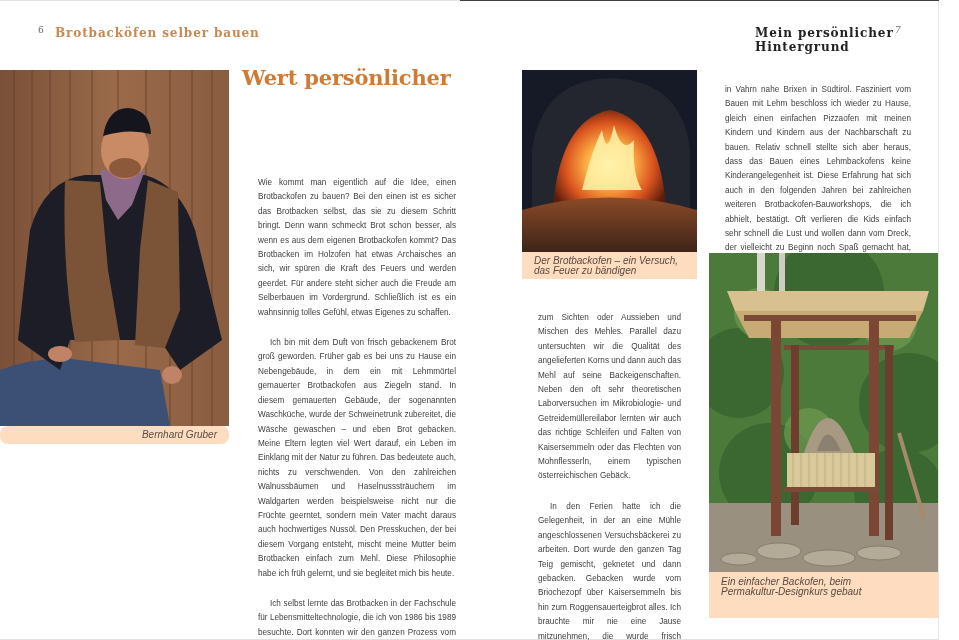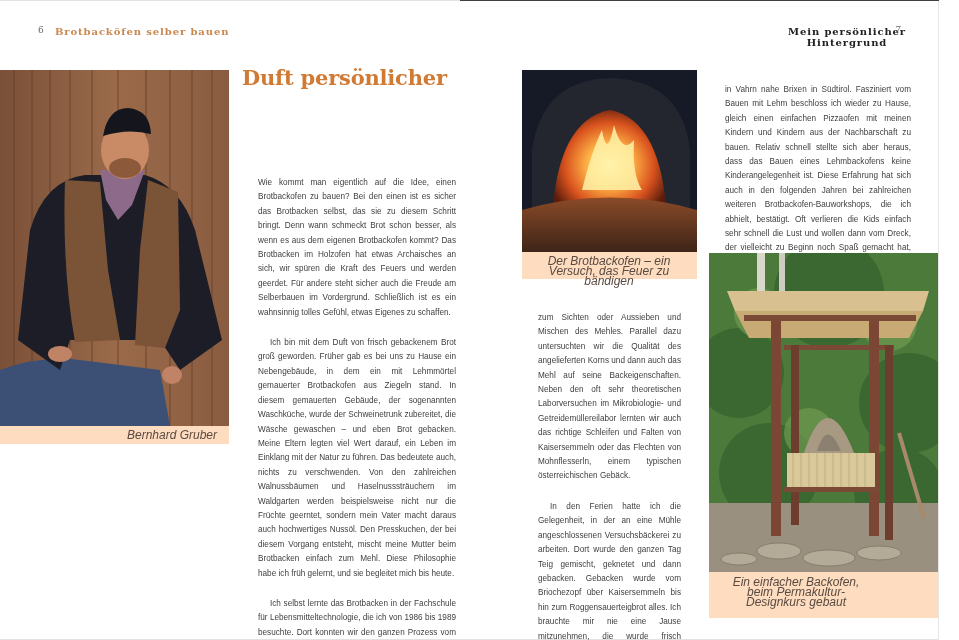--- a/index.html
+++ b/index.html
@@ -5,26 +5,26 @@
   * { margin:0; padding:0; box-sizing:border-box; }
   html, body { width:959px; height:640px; overflow:hidden; background:#ffffff; }
   body { position:relative; font-family:"Liberation Sans", sans-serif; color:#3a3a3a; }
   .page { position:absolute; top:0; height:640px; background:#fff; }
   .page-left { left:0; width:479px; border-top:1px solid #e2e2e2; border-bottom:1px solid #e2e2e2; }
   .page-right { left:460px; width:479px; border-top:1px solid #404040; border-bottom:1px solid #e2e2e2; }
   .spine { position:absolute; left:479px; top:0; width:1px; height:640px; background:#bdbdbd; }
   .edge-right { position:absolute; right:0; top:0; width:1px; height:640px; background:#e6e6e6; }
 
   .folio { position:absolute; top:24px; font-family:"DejaVu Serif", serif; font-size:9px; color:#6a6a6a; }
-  .running { position:absolute; top:25px; font-family:"DejaVu Serif", serif; font-weight:bold; font-size:10px; letter-spacing:0.9px;text-align:center; }
+  .running { position:absolute; top:25px; font-family:"DejaVu Serif", serif; font-weight:bold; font-size:12px; letter-spacing:0.9px; }
   .running.left { color:#c98850; }
   .running.right { color:#222; }
 
   .photo { position:absolute; overflow:hidden; }
-  .caption { position:absolute; background:#fddcc0; font-style:italic; font-size:12px; color:#5a4a40; line-height:10px;text-align:center; }
+  .caption { position:absolute; background:#fddcc0; font-style:italic; font-size:10px; color:#5a4a40; line-height:10px; }
 
   .title { position:absolute; left:242px; top:64px; width:235px; font-family:"DejaVu Serif", serif; color:#d07a33; font-size:21px; line-height:26px; letter-spacing:-0.2px; }
 
   .col { position:absolute; font-size:8.2px; line-height:14.4px; color:#3e3e3e; text-align:justify; }
   .col p { margin:16px; }
   .col p.indent { text-indent:12px; }
 </style>
 </head>
 <body>
 
@@ -66,26 +66,26 @@
 
       <ellipse cx="125" cy="80" rx="24" ry="29" fill="#c98a66"></ellipse>
       <ellipse cx="125" cy="98" rx="16" ry="10" fill="#8c5a3a"></ellipse>
 
       <path d="M103 66 Q108 38 128 38 Q150 40 151 64 Q128 58 103 66 Z" fill="#15161d"></path>
 
       <ellipse cx="60" cy="284" rx="12" ry="8" fill="#c08366"></ellipse>
       <ellipse cx="172" cy="305" rx="10" ry="9" fill="#c08366"></ellipse>
     </svg>
   </div>
-  <div class="caption" style="left:0; top:425px; width:229px; height:18px;">
+  <div class="caption" style="left:0; top:425px; width:229px; height:18px;border-radius:8px;">
     <span style="position:absolute; right:12px; top:4px;">Bernhard Gruber</span>
   </div>
 
   <h1 class="title">
-    <span>Duft persönlicher</span><br>
+    <span>Wert persönlicher</span><br>
   </h1>
 
   <div class="col" style="left:242px; top:159px; width:230px;">
     <p>Wie kommt man eigentlich auf die Idee, einen Brotbackofen zu bauen? Bei den einen ist es sicher das Brotbacken selbst, das sie zu diesem Schritt bringt. Denn wann schmeckt Brot schon besser, als wenn es aus dem eigenen Brotbackofen kommt? Das Brotbacken im Holzofen hat etwas Archaisches an sich, wir spüren die Kraft des Feuers und werden geerdet. Für andere steht sicher auch die Freude am Selberbauen im Vordergrund. Schließlich ist es ein wahnsinnig tolles Gefühl, etwas Eigenes zu schaffen.</p>
     <p class="indent">Ich bin mit dem Duft von frisch gebackenem Brot groß geworden. Früher gab es bei uns zu Hause ein Nebengebäude, in dem ein mit Lehmmörtel gemauerter Brotbackofen aus Ziegeln stand. In diesem gemauerten Gebäude, der sogenannten Waschküche, wurde der Schweinetrunk zubereitet, die Wäsche gewaschen – und eben Brot gebacken. Meine Eltern legten viel Wert darauf, ein Leben im Einklang mit der Natur zu führen. Das bedeutete auch, nichts zu verschwenden. Von den zahlreichen Walnussbäumen und Haselnusssträuchern im Waldgarten werden beispielsweise nicht nur die Früchte geerntet, sondern mein Vater macht daraus auch hochwertiges Nussöl. Den Presskuchen, der bei diesem Vorgang entsteht, mischt meine Mutter beim Brotbacken einfach zum Mehl. Diese Philosophie habe ich früh gelernt, und sie begleitet mich bis heute.</p>
     <p class="indent">Ich selbst lernte das Brotbacken in der Fachschule für Lebensmitteltechnologie, die ich von 1986 bis 1989 besuchte. Dort konnten wir den ganzen Prozess vom Korn bis zum Brot mitverfolgen. Es gab eine richtige Getreidemühle mit zahlreichen Gerätschaften zur Reinigung, Sortierung, Schrotung und Vermahlung des Korns und dann</p>
   </div>
 </div>
 
 <div class="spine"></div>

